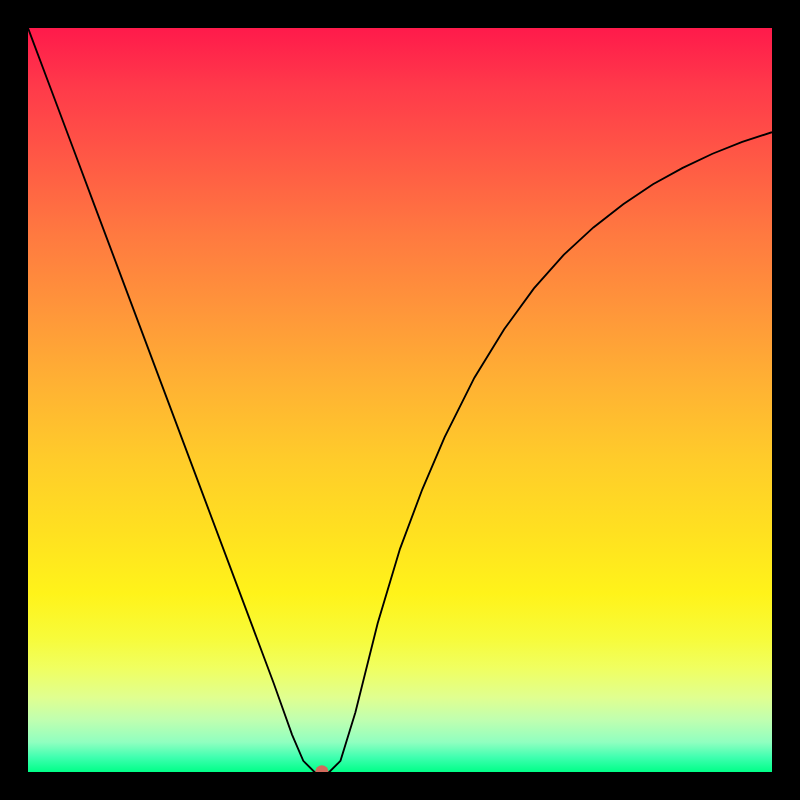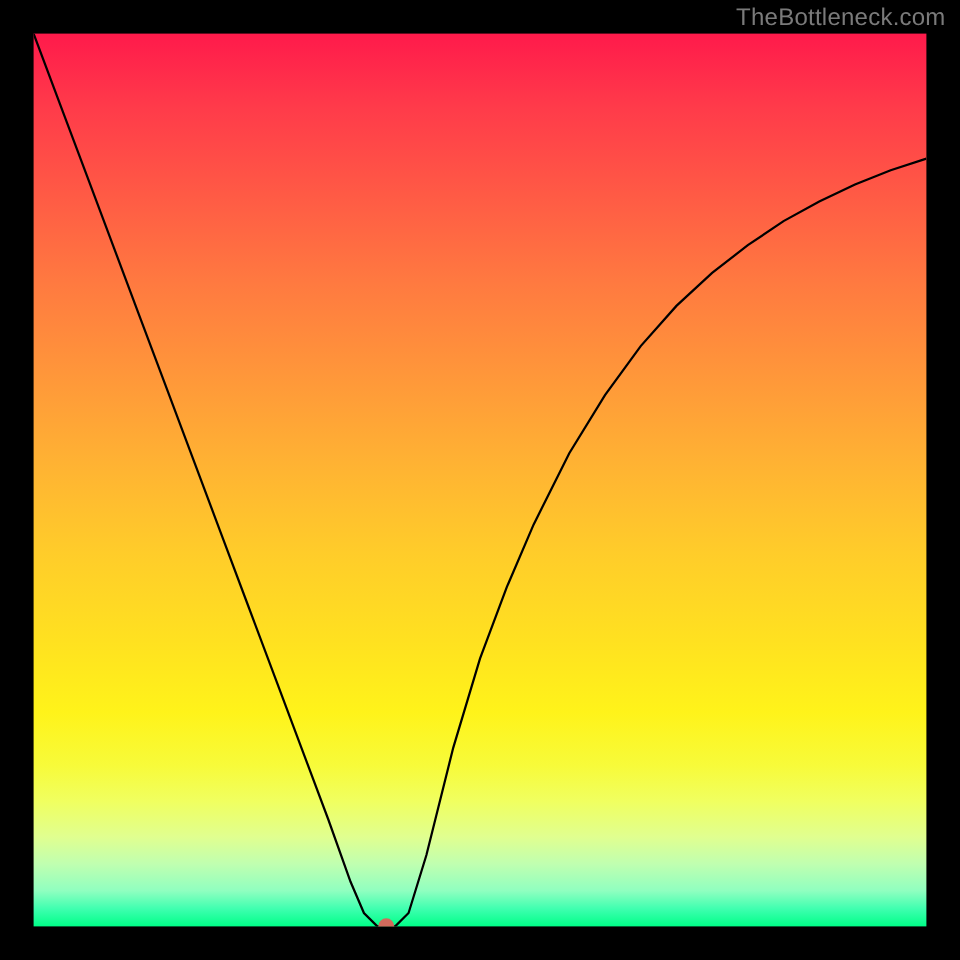--- a/index.html
+++ b/index.html
@@ -54,21 +54,20 @@
   svg {
     position: absolute;
     left: 0;
     top: 0;
   }
 </style>
 </head>
 <body>
 <div class="frame">
 
-  <div class="attribution">TheBottleneck.com</div>
 
   <div class="plot-area">
     <svg id="curve-svg" width="744" height="744" viewBox="0 0 100 100" preserveAspectRatio="none">
       <path id="curve-path" d="M0.000 0.000 L3.000 8.000 L6.000 16.000 L9.000 24.000 L12.000 32.000 L15.000 40.000 L18.000 48.000 L21.000 56.000 L24.000 64.000 L27.000 72.000 L30.000 80.000 L33.000 88.000 L35.500 95.000 L37.000 98.500 L38.500 100.000 L40.500 100.000 L42.000 98.500 L44.000 92.000 L47.000 80.000 L50.000 70.000 L53.000 62.000 L56.000 55.000 L60.000 47.000 L64.000 40.500 L68.000 35.000 L72.000 30.500 L76.000 26.800 L80.000 23.700 L84.000 21.000 L88.000 18.800 L92.000 16.900 L96.000 15.300 L100.000 14.000" stroke="#000000" stroke-width="0.25" fill="none"></path>
       <circle id="min-dot" cx="39.500" cy="100.000" r="0.9" fill="#d26a5c"></circle>
     </svg>
   </div>
 
 </div>
 

